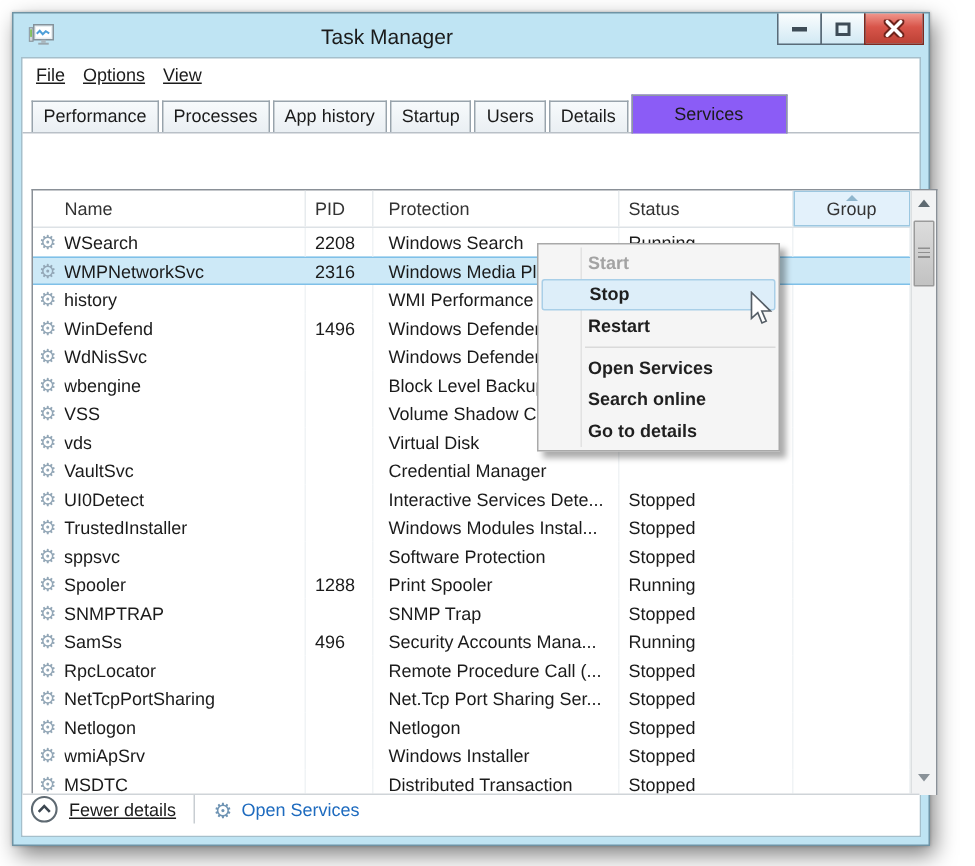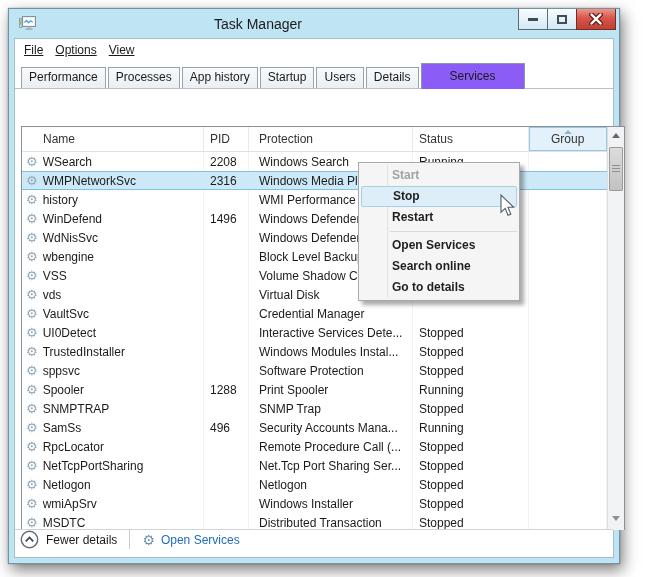--- a/index.html
+++ b/index.html
@@ -57,21 +57,21 @@
   .tri-up{width:0;height:0;border-left:4px solid transparent;border-right:4px solid transparent;border-bottom:5px solid #5f6a72;}
   .tri-down{width:0;height:0;border-left:4px solid transparent;border-right:4px solid transparent;border-top:5px solid #8a9298;}
   .sb-thumb{position:absolute;left:1px;top:20px;width:14px;height:44px;background:linear-gradient(#dcdcdc,#c2c2c2);
     border:1px solid #9b9b9b;border-radius:1px;display:flex;align-items:center;justify-content:center;}
   .grips{width:8px;height:8px;background:repeating-linear-gradient(to bottom,#8f8f8f 0 1px,transparent 1px 3px);}
 
   
   .statusbar{position:absolute;left:0;right:0;top:490px;bottom:0;border-top:1px solid #cfd4d8;background:#fff;
     display:flex;align-items:center;padding:0 0 8px 5px;}
   .details-btn{display:flex;align-items:center;cursor:default;}
-  .details-label{font-size:12px;color:#1b1b1b;margin-left:7px;}
+  .details-label{font-size:12px;color:#1b1b1b;margin-left:7px;text-decoration:underline;}
   .sb-divider{width:1px;height:19px;background:#c8cdd2;margin:0 12px;}
   .open-services{display:flex;align-items:center;cursor:default;}
   .link-gear{font-size:14px;line-height:14px;color:#6f94b4;margin-right:6px;}
   .link-label{font-size:12px;color:#1e6bbf;}
 
   
   .ctxmenu{position:absolute;left:358px;top:162px;width:162px;background:#f5f5f5;border:1px solid #a9a9a9;
     padding:2px 0;box-shadow:4px 4px 4px rgba(0,0,0,.33);z-index:50;font-weight:bold;}
   .gutter-line{position:absolute;left:28px;top:2px;bottom:2px;width:1px;background:#e2e2e2;}
   .menu-item{position:relative;height:21px;line-height:21px;padding-left:33px;font-size:12px;color:#1f1f1f;cursor:default;}

